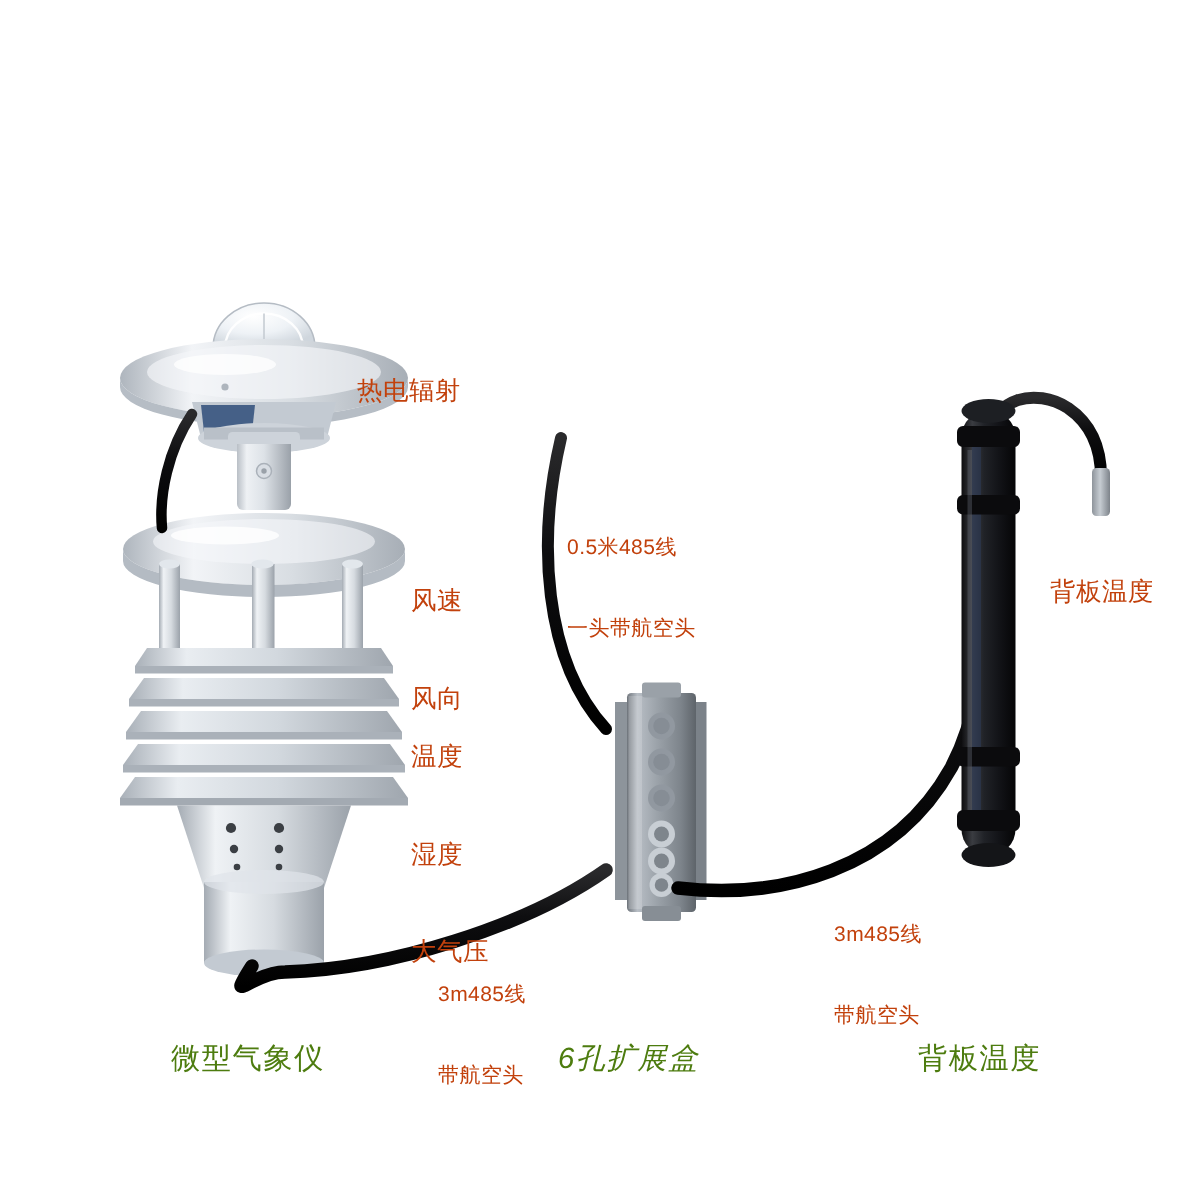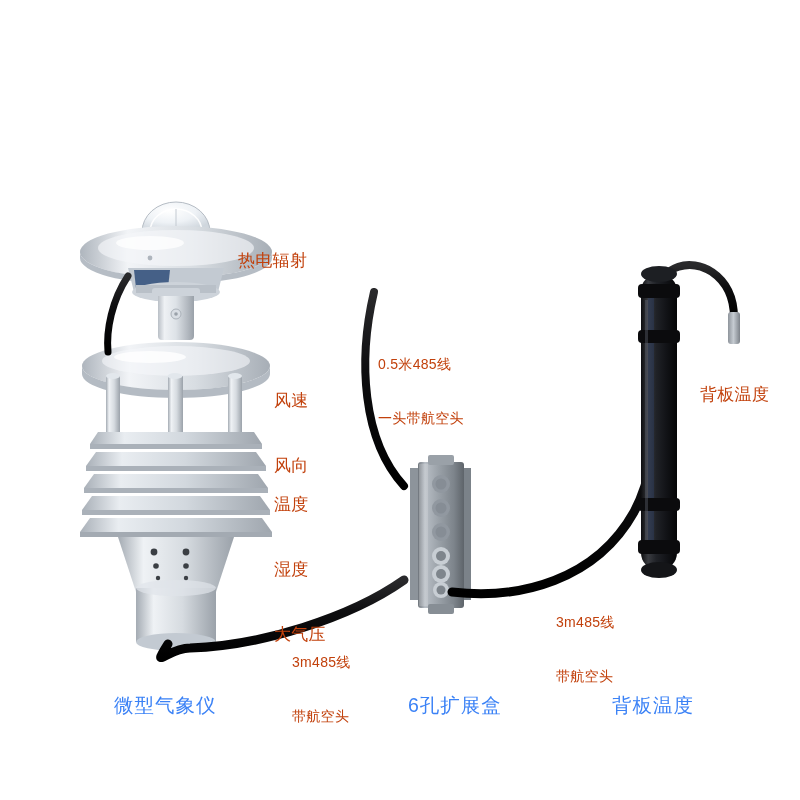--- a/index.html
+++ b/index.html
@@ -17,21 +17,21 @@
     position:absolute;
     color:#c2410c;
     font-size:17px;
     line-height:1.28;
     white-space:pre;
     letter-spacing:0.3px;
   }
   .lbl.sm{font-size:14px;}
   .caption{
     position:absolute;
-    color:#3b82f6;
+    color:#4d7c0f;
     font-size:19.5px;
     letter-spacing:1px;
     white-space:nowrap;
   }
   .lbl span,.caption span{display:block;}
 </style>
 </head>
 <body>
 
 <div id="stage">
@@ -250,16 +250,16 @@
   <div class="lbl sm" style="left:556px;top:578px;">
     <span>3m485线</span>
     <span>带航空头</span>
   </div>
 
   <div class="lbl" style="left:700px;top:340px;">
     <span>背板温度</span>
   </div>
 
   <div class="caption" style="left:114px;top:692px;">微型气象仪</div>
-  <div class="caption" style="left:408px;top:692px;">6孔扩展盒</div>
+  <div class="caption" style="left:372px;top:692px;font-style:italic;">6孔扩展盒</div>
   <div class="caption" style="left:612px;top:692px;">背板温度</div>
 
 </div>
 
 </body></html>

